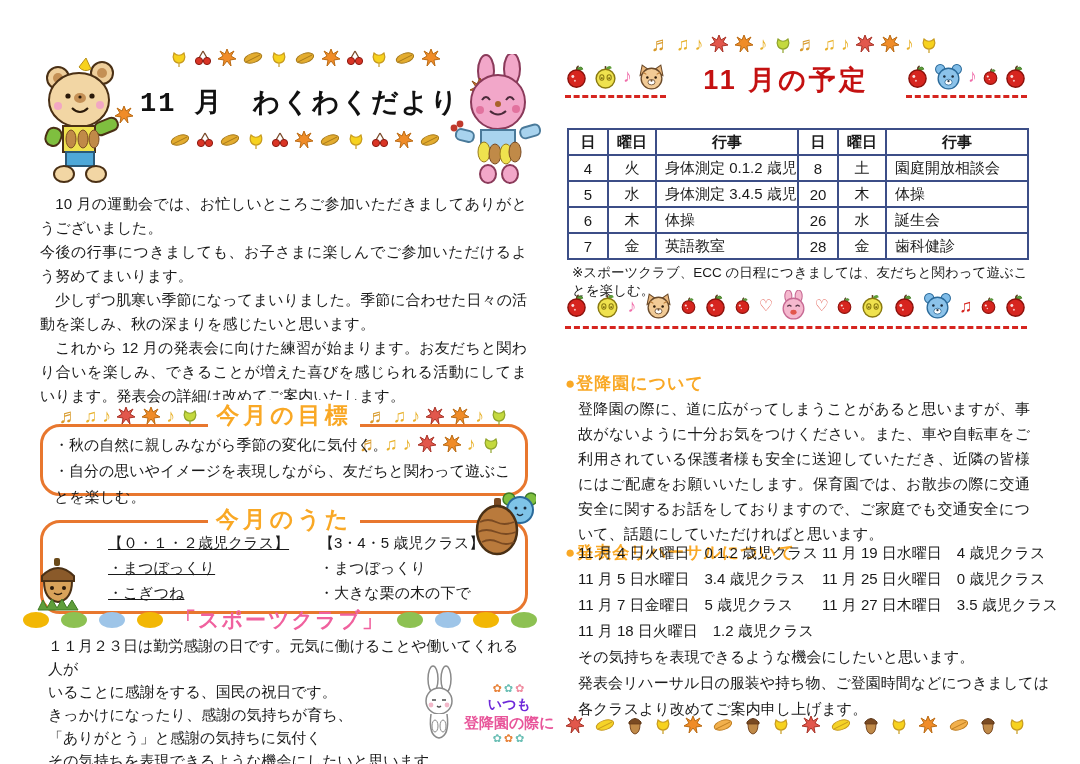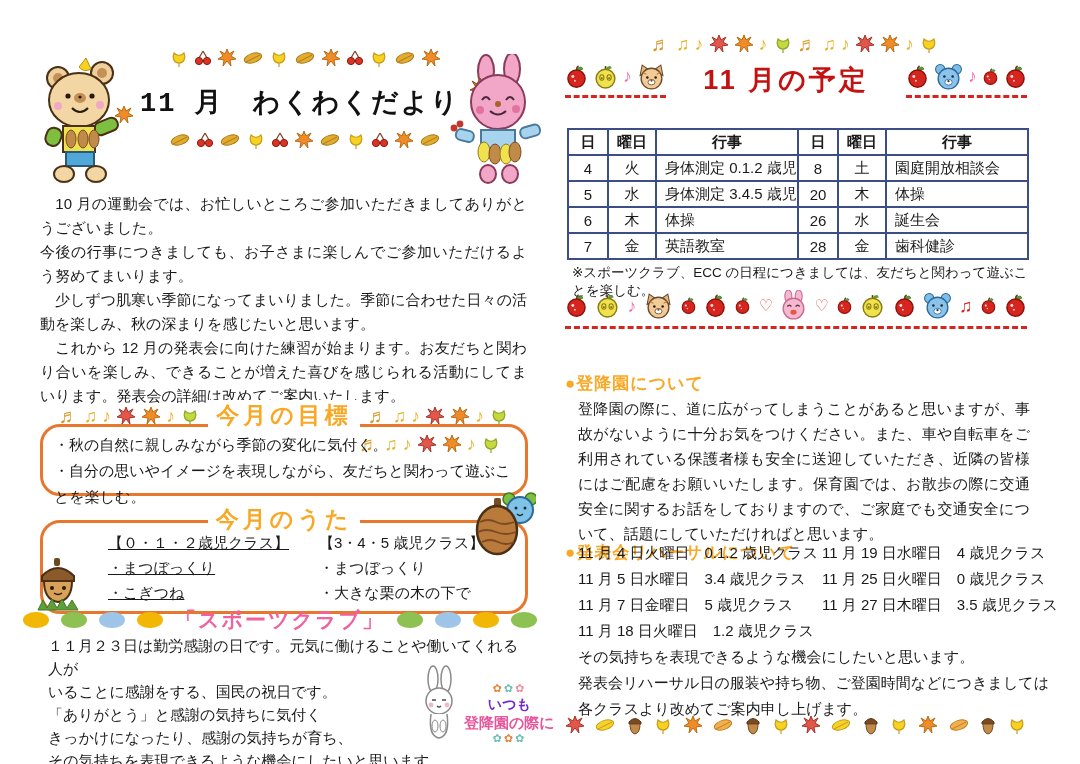--- a/index.html
+++ b/index.html
@@ -414,22 +414,22 @@
           <span class="dot" style="background:#F2B705"></span>
         </span>
         <span class="ico">
           <span class="dot" style="background:#8DC152"></span>
         </span>
       </span>
   </div>
   <div class="abs kinro-body" style="left:48px;top:634px;width:480px;">
       <div class="line">１１月２３日は勤労感謝の日です。元気に働けることや働いてくれる人が</div>
       <div class="line">いることに感謝をする、国民の祝日です。</div>
+      <div class="line">きっかけになったり、感謝の気持ちが育ち、</div>
       <div class="line">「ありがとう」と感謝の気持ちに気付く</div>
-      <div class="line">きっかけになったり、感謝の気持ちが育ち、</div>
       <div class="line">その気持ちを表現できるような機会にしたいと思います。</div>
     </div>
 
   <div class="abs thanks" style="left:420px;top:664px;">
     <svg width="40" height="82" viewBox="0 0 40 82">
       <ellipse cx="13" cy="15" rx="5" ry="13" fill="#fff" stroke="#8a8a8a" stroke-width="1.5"></ellipse>
       <ellipse cx="26" cy="15" rx="5" ry="13" fill="#fff" stroke="#8a8a8a" stroke-width="1.5"></ellipse>
       <circle cx="19" cy="37" r="13" fill="#fff" stroke="#8a8a8a" stroke-width="1.5"></circle>
       <path d="M12 36 L16 36 M22 36 L26 36" stroke="#4a4a4a" stroke-width="1.5"></path>
       <circle cx="11" cy="41" r="2.4" fill="#F2B8C9"></circle>

